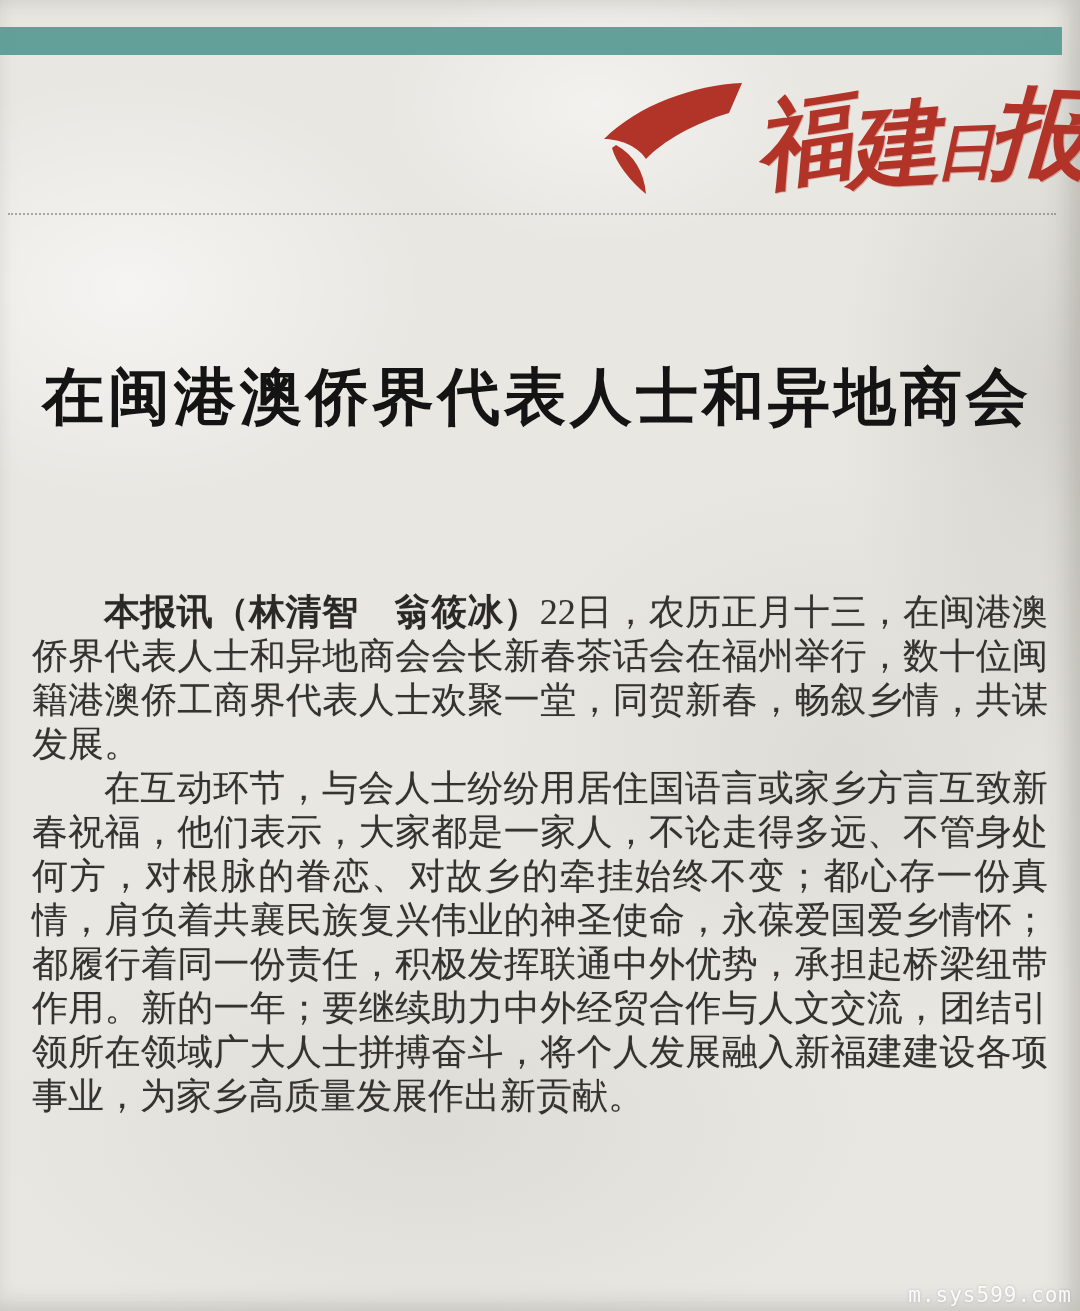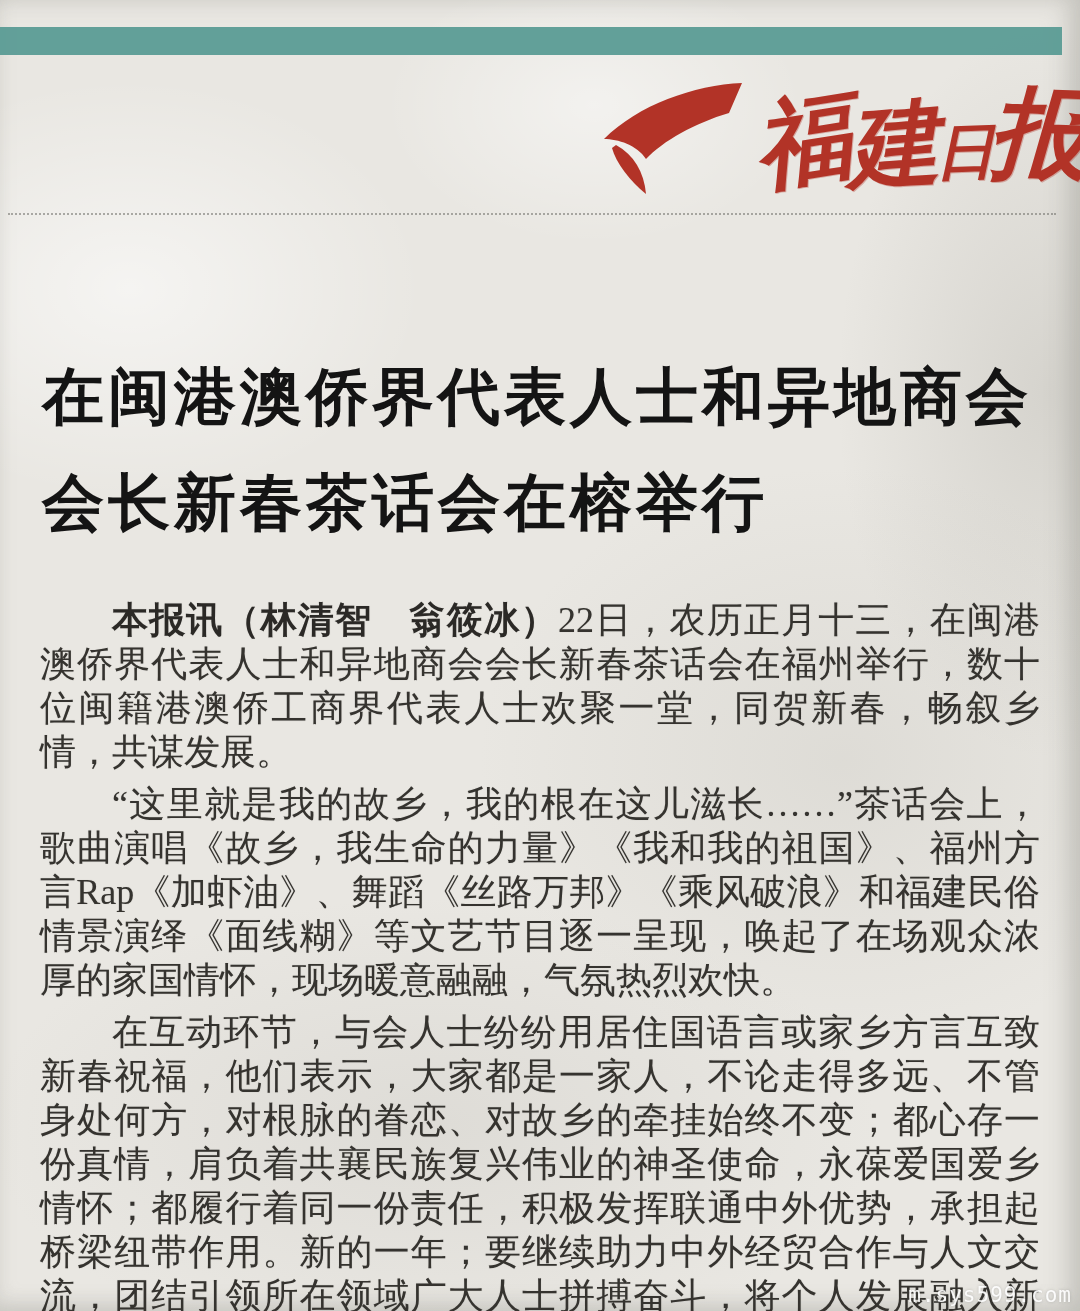--- a/index.html
+++ b/index.html
@@ -52,21 +52,21 @@
     font-family:"Liberation Serif", serif;
   }
   .headline .hl-line{display:block;white-space:nowrap;}
   .article-body{
     position:absolute;top:590px;left:32px;width:1016px;
     color:#35332f;
     font-size:36px;line-height:44px;
     text-align:justify;
     text-shadow:0 0 1px rgba(60,58,54,0.25);
   }
-  .article-body p{margin:8px;text-indent:2em;}
+  .article-body p{margin:0;text-indent:2em;}
   .article-body b{font-weight:bold;color:#2b2926;}
   .watermark{
     position:absolute;right:8px;bottom:4px;
     color:rgba(255,255,255,0.92);
     font-family:"DejaVu Sans Mono", monospace;
     font-size:21px;letter-spacing:1px;
     text-shadow:0 0 3px rgba(110,110,105,0.35);
     margin-left:35px;
   }
 </style>
@@ -84,25 +84,23 @@
     </svg>
     <div class="masthead-title">
       <span>福</span><span>建</span><span>日</span><span>报</span>
     </div>
   </div>
 
   <div class="dotted-rule"></div>
 
   <h1 class="headline">
     <span class="hl-line">在闽港澳侨界代表人士和异地商会</span>
-    <span class="hl-line">会长新春茶话会在榕举行</span>
   </h1>
 
   <div class="article-body">
     <p><b>本报讯（林清智　翁筱冰）</b><span>22日，农历正月十三，在闽港澳侨界代表人士和异地商会会长新春茶话会在福州举行，数十位闽籍港澳侨工商界代表人士欢聚一堂，同贺新春，畅叙乡情，共谋发展。</span></p>
-    <p><span>“这里就是我的故乡，我的根在这儿滋长……”茶话会上，歌曲演唱《故乡，我生命的力量》《我和我的祖国》、福州方言Rap《加虾油》、舞蹈《丝路万邦》《乘风破浪》和福建民俗情景演绎《面线糊》等文艺节目逐一呈现，唤起了在场观众浓厚的家国情怀，现场暖意融融，气氛热烈欢快。</span></p>
     <p><span>在互动环节，与会人士纷纷用居住国语言或家乡方言互致新春祝福，他们表示，大家都是一家人，不论走得多远、不管身处何方，对根脉的眷恋、对故乡的牵挂始终不变；都心存一份真情，肩负着共襄民族复兴伟业的神圣使命，永葆爱国爱乡情怀；都履行着同一份责任，积极发挥联通中外优势，承担起桥梁纽带作用。新的一年；要继续助力中外经贸合作与人文交流，团结引领所在领域广大人士拼搏奋斗，将个人发展融入新福建建设各项事业，为家乡高质量发展作出新贡献。</span></p>
 
   </div>
 
   <div class="watermark">m.sys599.com</div>
 
 </div>
 
 </body></html>

